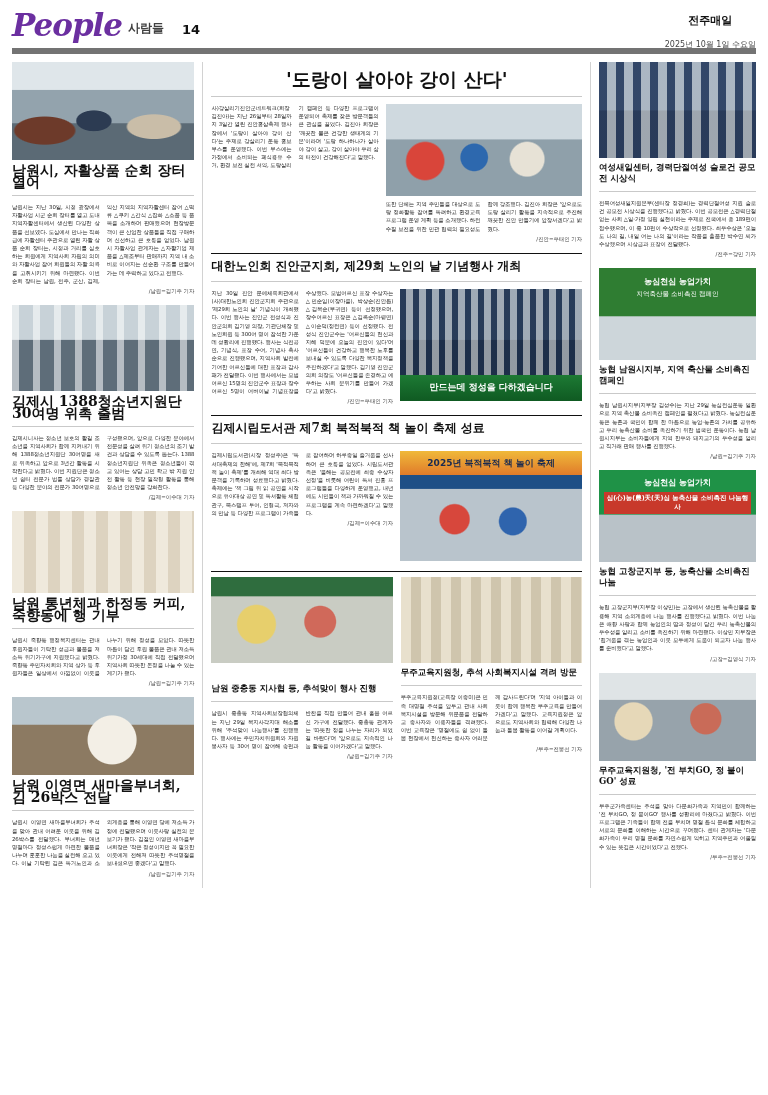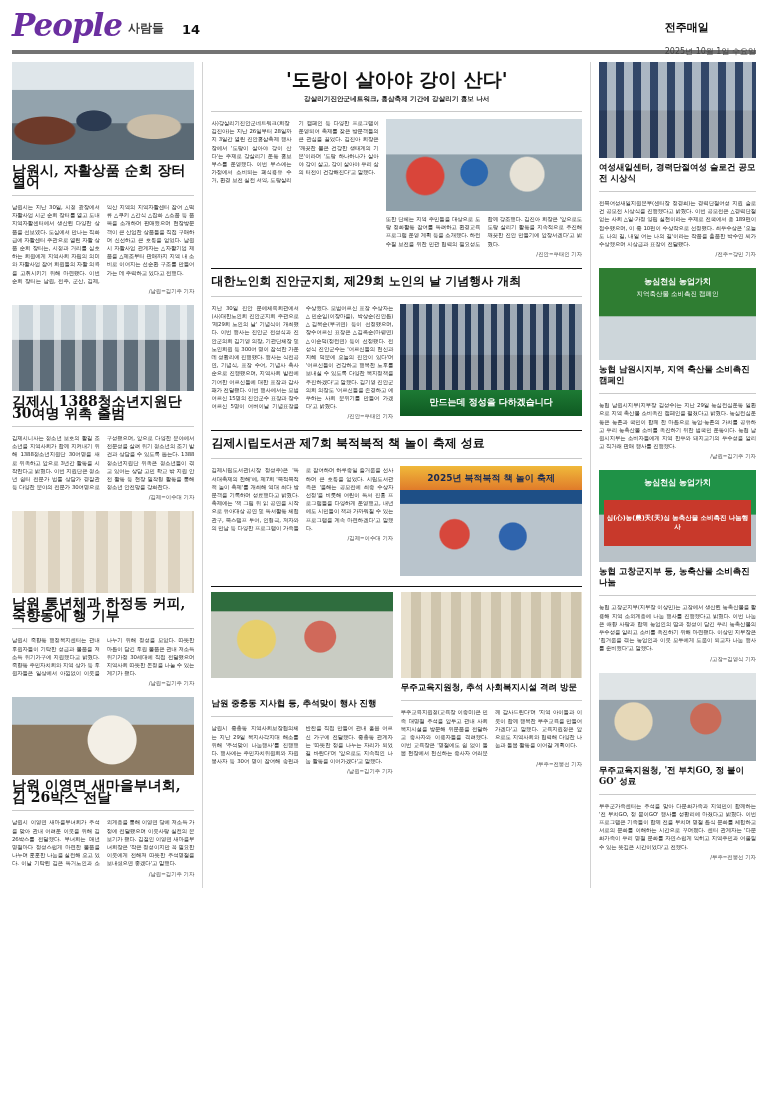--- a/index.html
+++ b/index.html
@@ -8,30 +8,30 @@
     width: 768px; height: 1095px;
     background: #ffffff;
     font-family: "DejaVu Sans", "Liberation Sans", sans-serif;
     color: #111;
     position: relative;
     overflow: hidden;
   }
   .page { width:768px; height:1095px; position:relative; padding: 10px 12px 8px 12px; }
 
   
-  .masthead { position:relative; height:44px; border-bottom:4px solid #737373; }
+  .masthead { position:relative; height:44px; border-bottom:6px solid #737373; }
   .logo-wrap { display:flex; align-items:flex-end; gap:6px; }
   .logo {
     font-family: "DejaVu Serif", "Liberation Serif", serif;
     font-weight:700; font-style:italic; font-size:31px; line-height:30px;
     color:#6b2fa0; letter-spacing:-1px;
   }
   .logo-kr { font-size:12px; font-weight:700; color:#404040; padding-bottom:3px; }
   .page-num { font-size:13px; font-weight:700; color:#111; padding-bottom:3px; margin-left:12px; }
-  .mast-right { position:absolute; right:0; top:10px; text-align:left; }
+  .mast-right { position:absolute; right:0; top:3px; text-align:center; }
   .paper-name { font-size:11px; font-weight:700; color:#111; }
   .paper-date { font-size:8px; color:#444; margin-top:11px; }
 
   
   .grid { display:flex; gap:8px; margin-top:8px; }
   .col-left  { width:186px; }
   .col-mid   { width:378px; }
   .col-right { width:160px; }
 
   .sep-v { width:1px; background:#d2d2d2; }
@@ -205,21 +205,20 @@
       </div>
 
     </div>
 
     <div class="sep-v"></div>
 
     <div class="col-mid">
 
       <div class="article">
         <div class="art-title t-lg mid-title" style="margin-top:8px">'도랑이 살아야 강이 산다'</div>
-        <div class="lead">강살리기진안군네트워크, 홍삼축제 기간에 강살리기 홍보 나서</div>
         <hr class="hr">
         <div style="display:flex; gap:7px;">
           <div style="width:46%">
             <div class="body-txt cols2">사)강살리기진안군네트워크(회장 김진아)는 지난 26일부터 28일까지 3일간 열린 진안홍삼축제 행사장에서 '도랑이 살아야 강이 산다'는 주제로 강살리기 운동 홍보 부스를 운영했다.
 
 이번 부스에는 가정에서 소비되는 폐식용유 수거, 환경 보전 실천 서약, 도랑살리기 캠페인 등 다양한 프로그램이 운영되어 축제를 찾은 방문객들의 큰 관심을 끌었다.
 
 김진아 회장은 '깨끗한 물은 건강한 생태계의 기본'이라며 '도랑 하나하나가 살아야 강이 살고, 강이 살아야 우리 삶의 터전이 건강해진다'고 말했다.</div>
           </div>
           <div style="width:54%">
@@ -370,21 +369,21 @@
 농협 남원시지부는 소비자들에게 지역 한우와 돼지고기의 우수성을 알리고 직거래 판매 행사를 진행했다.</div>
         <div class="byline">/남원=김기주 기자</div>
       </div>
 
       <div class="article">
         <div class="photo" style="height:92px">
           <div class="ph-inner" style="background:
             linear-gradient(180deg,#1f9247 0 48%, #b9c2c8 49% 100%);"></div>
           <div style="position:absolute; left:5px; right:5px; top:7px; text-align:center;">
             <div class="tagline2" style="color:#fff; font-weight:700">농심천심 농업가치</div>
-            <div class="banner-red tagline" style="margin-top:12px; padding:14px 1px;text-align:center;">심(心)농(農)天(天)심 농축산물 소비촉진 나눔행사</div>
+            <div class="banner-red tagline" style="margin-top:4px; padding:2px 1px;text-align:center;">심(心)농(農)天(天)심 농축산물 소비촉진 나눔행사</div>
           </div>
         </div>
         <div class="art-title t-xs" style="margin-top:4px">농협 고창군지부 등, 농축산물 소비촉진 나눔</div>
         <hr class="hr">
         <div class="body-txt">농협 고창군지부(지부장 이상민)는 고창에서 생산된 농축산물을 활용해 지역 소외계층에 나눔 행사를 진행했다고 밝혔다.
 
 이번 나눔은 애향 사랑과 함께 농업인의 땀과 정성이 담긴 우리 농축산물의 우수성을 알리고 소비를 촉진하기 위해 마련됐다.
 
 이상민 지부장은 '힘겨움을 겪는 농업인과 이웃 모두에게 도움이 되고자 나눔 행사를 준비했다'고 말했다.</div>
         <div class="byline">/고창=김영식 기자</div>

